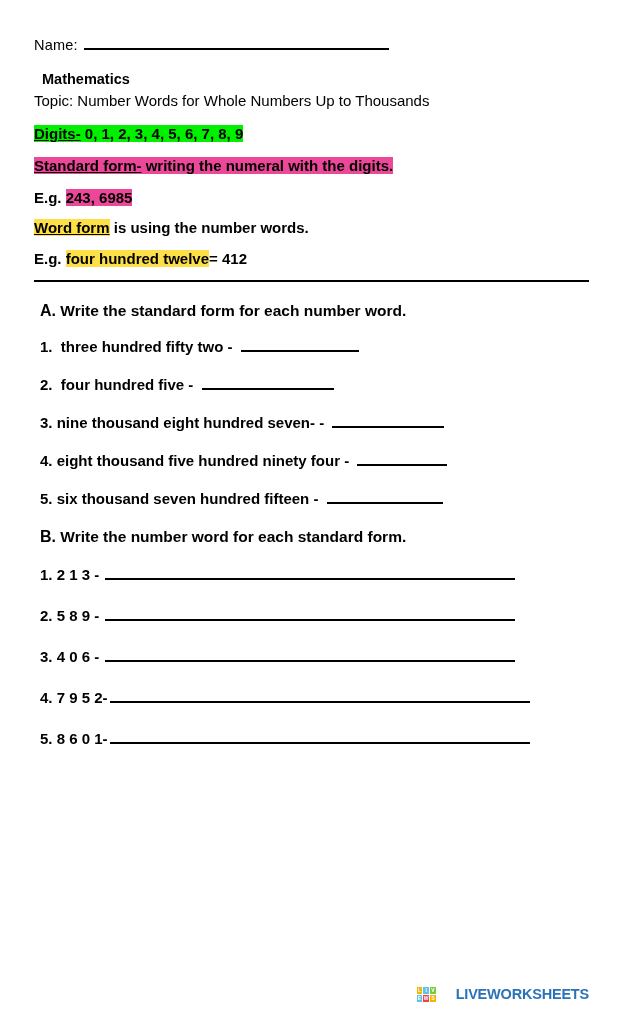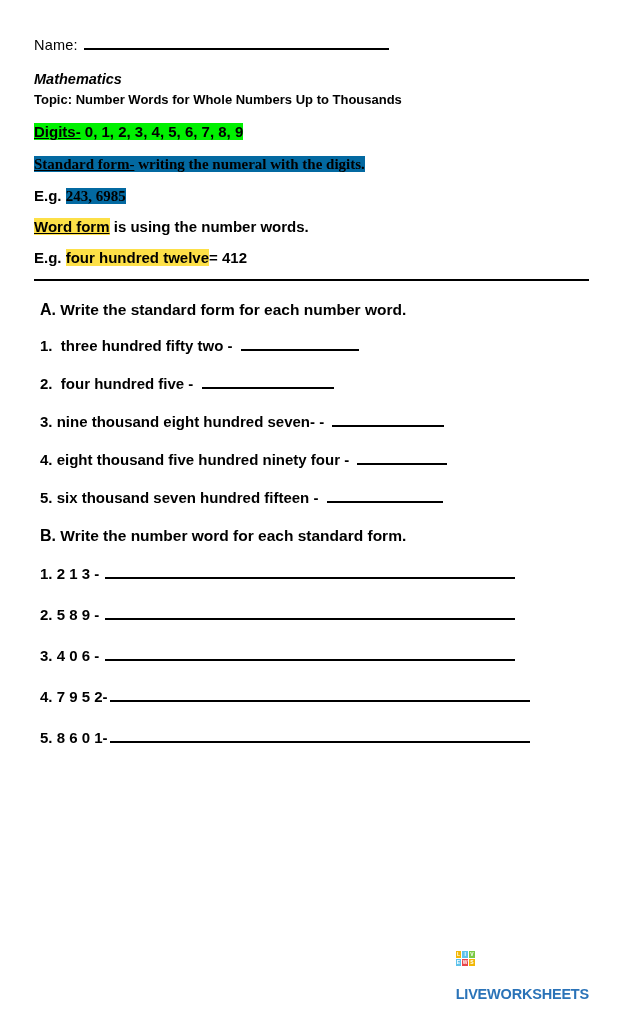--- a/index.html
+++ b/index.html
@@ -38,38 +38,37 @@
     flex: 0 0 auto;
     width: 305px;
     border-bottom: 2px solid #000;
     margin-left: 6px;
     height: 12px;
   }
 
   .subject {
     font-size: 14.5px;
     font-weight: bold;
-    margin: 0 0 5px 0;
-    font-style: italic;
+    margin: 0 0 5px 8px;
   }
   .topic {
-    font-size: 13px;
-    font-weight: bold;
+    font-size: 15px;
+    font-weight: normal;
     margin: 0 0 16px 0;
   }
 
   
   .defline {
     font-size: 15px;
     font-weight: bold;
     margin: 0 0 13px 0;
     line-height: 1.25;
   }
   .hl-green { background: #00f000; }
-  .hl-yellow { background: #0369a1; font-family: Liberation Serif, serif; }
+  .hl-yellow { background: #ec4899; }
   .hl-cyan { background: #fde047; margin-top: 16px; }
   .u { text-decoration: underline; }
 
   .eg {
     font-size: 15px;
     font-weight: bold;
     margin: 0 0 13px 0;
   }
 
   .divider {
@@ -118,22 +117,22 @@
     height: 11px;
     margin-left: 2px;
   }
 
   
   .footer {
     position: absolute;
     right: 34px;
     bottom: 22px;
     display: flex;
+    align-items: center;
     gap: 20px;
-    flex-direction: column;
   }
   .logo-mark {
     width: 19px;
     height: 15px;
     display: grid;
     grid-template-columns: 1fr 1fr 1fr;
     grid-template-rows: 1fr 1fr;
     gap: 1px;
     font-size: 5px;
     line-height: 7px;

